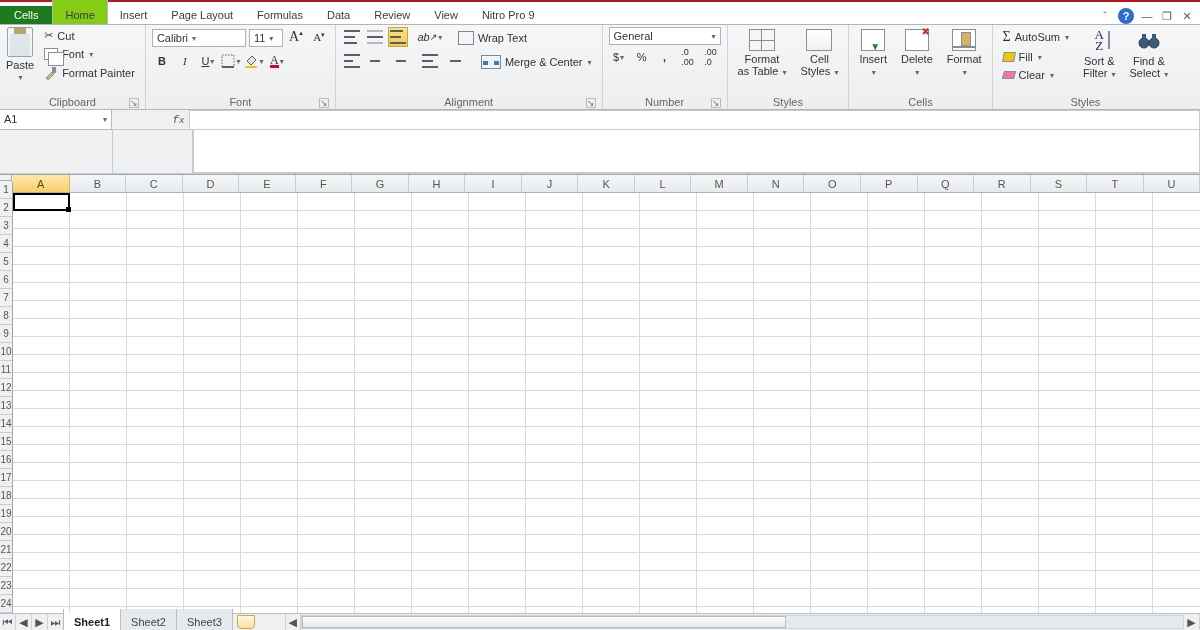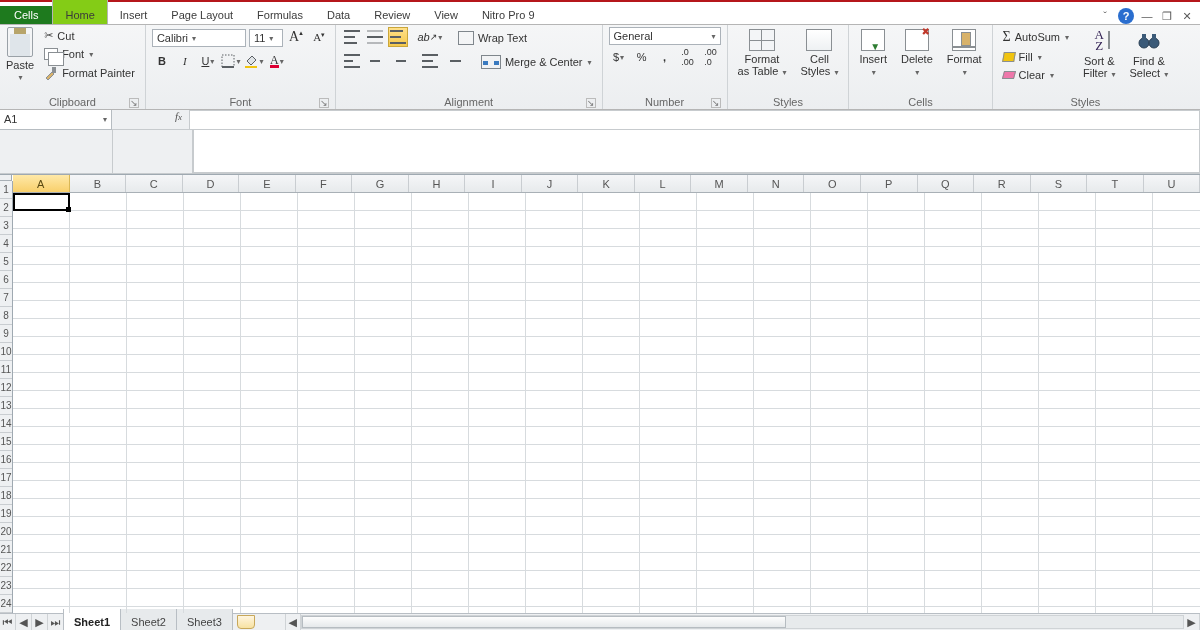--- a/index.html
+++ b/index.html
@@ -68,21 +68,21 @@
   .bucket{display:inline-block;width:12px;height:10px;background:#f1c40f;border:1px solid #8a8f93;transform:skewX(-10deg)}
   .eraser{display:inline-block;width:12px;height:8px;background:#e7a; border:1px solid #8a8f93;transform:skewX(-15deg)}
   .sort-ico{width:26px;height:24px;font-family:"Times New Roman",serif;font-size:13px;color:#325; line-height:11px;position:relative}
   .sort-ico::after{content:"";position:absolute;right:2px;top:2px;width:2px;height:18px;background:#8a8f93}
   .find-ico{width:26px;height:24px;display:flex;align-items:center;justify-content:center;color:#3b3f42;font-size:20px}
   .yellowbox{background:linear-gradient(#ffe08a,#f5c94b);border:1px solid #caa63a}
   
   .namebox-row{display:flex;align-items:center;height:20px;border-bottom:1px solid #c7cbce;background:#eef0f2}
   .namebox{width:112px;border:1px solid #b6bcc1;border-top:none;border-left:none;background:#fff;height:20px;display:flex;align-items:center;padding:0 4px;font-size:11px;color:#333}
   .namebox .dd{margin-left:auto;font-size:8px;color:#666}
-  .fx-btn{width:22px;height:20px;display:flex;justify-content:center;font-style:italic;font-family:Liberation Serif, serif;border-right:1px solid #c7cbce;color:#555}
+  .fx-btn{width:22px;height:20px;display:flex;align-items:center;justify-content:center;font-style:italic;font-family:Liberation Mono, monospace;border-right:1px solid #c7cbce;color:#555}
   .fbar-gap{width:56px}
   .formula-input{flex:1;background:#fff;height:20px;border:1px solid #c7cbce;border-left:none}
   .expand-box{height:44px;border-bottom:1px solid #c7cbce;background:#eef0f2;display:flex}
   .expand-box .namecol{width:113px;border-right:1px solid #c7cbce;background:#eef0f2}
   .expand-box .fcol{flex:1;background:#fff;border:1px solid #c7cbce;border-top:none}
   .expand-box .gapcol{width:80px;border-right:1px solid #c7cbce}
   
   .sheet{flex:1;display:flex;overflow:hidden;border-top:1px solid #9fa9b1}
   .rowhdrs{display:flex;flex-direction:column;border-right:1px solid #9fa9b1;background:#eef0f2}
   .rowhdr{height:18px;border-bottom:1px solid #c9cdd1;font-size:10px;color:#555;display:flex;align-items:center;justify-content:center;width:12px}

